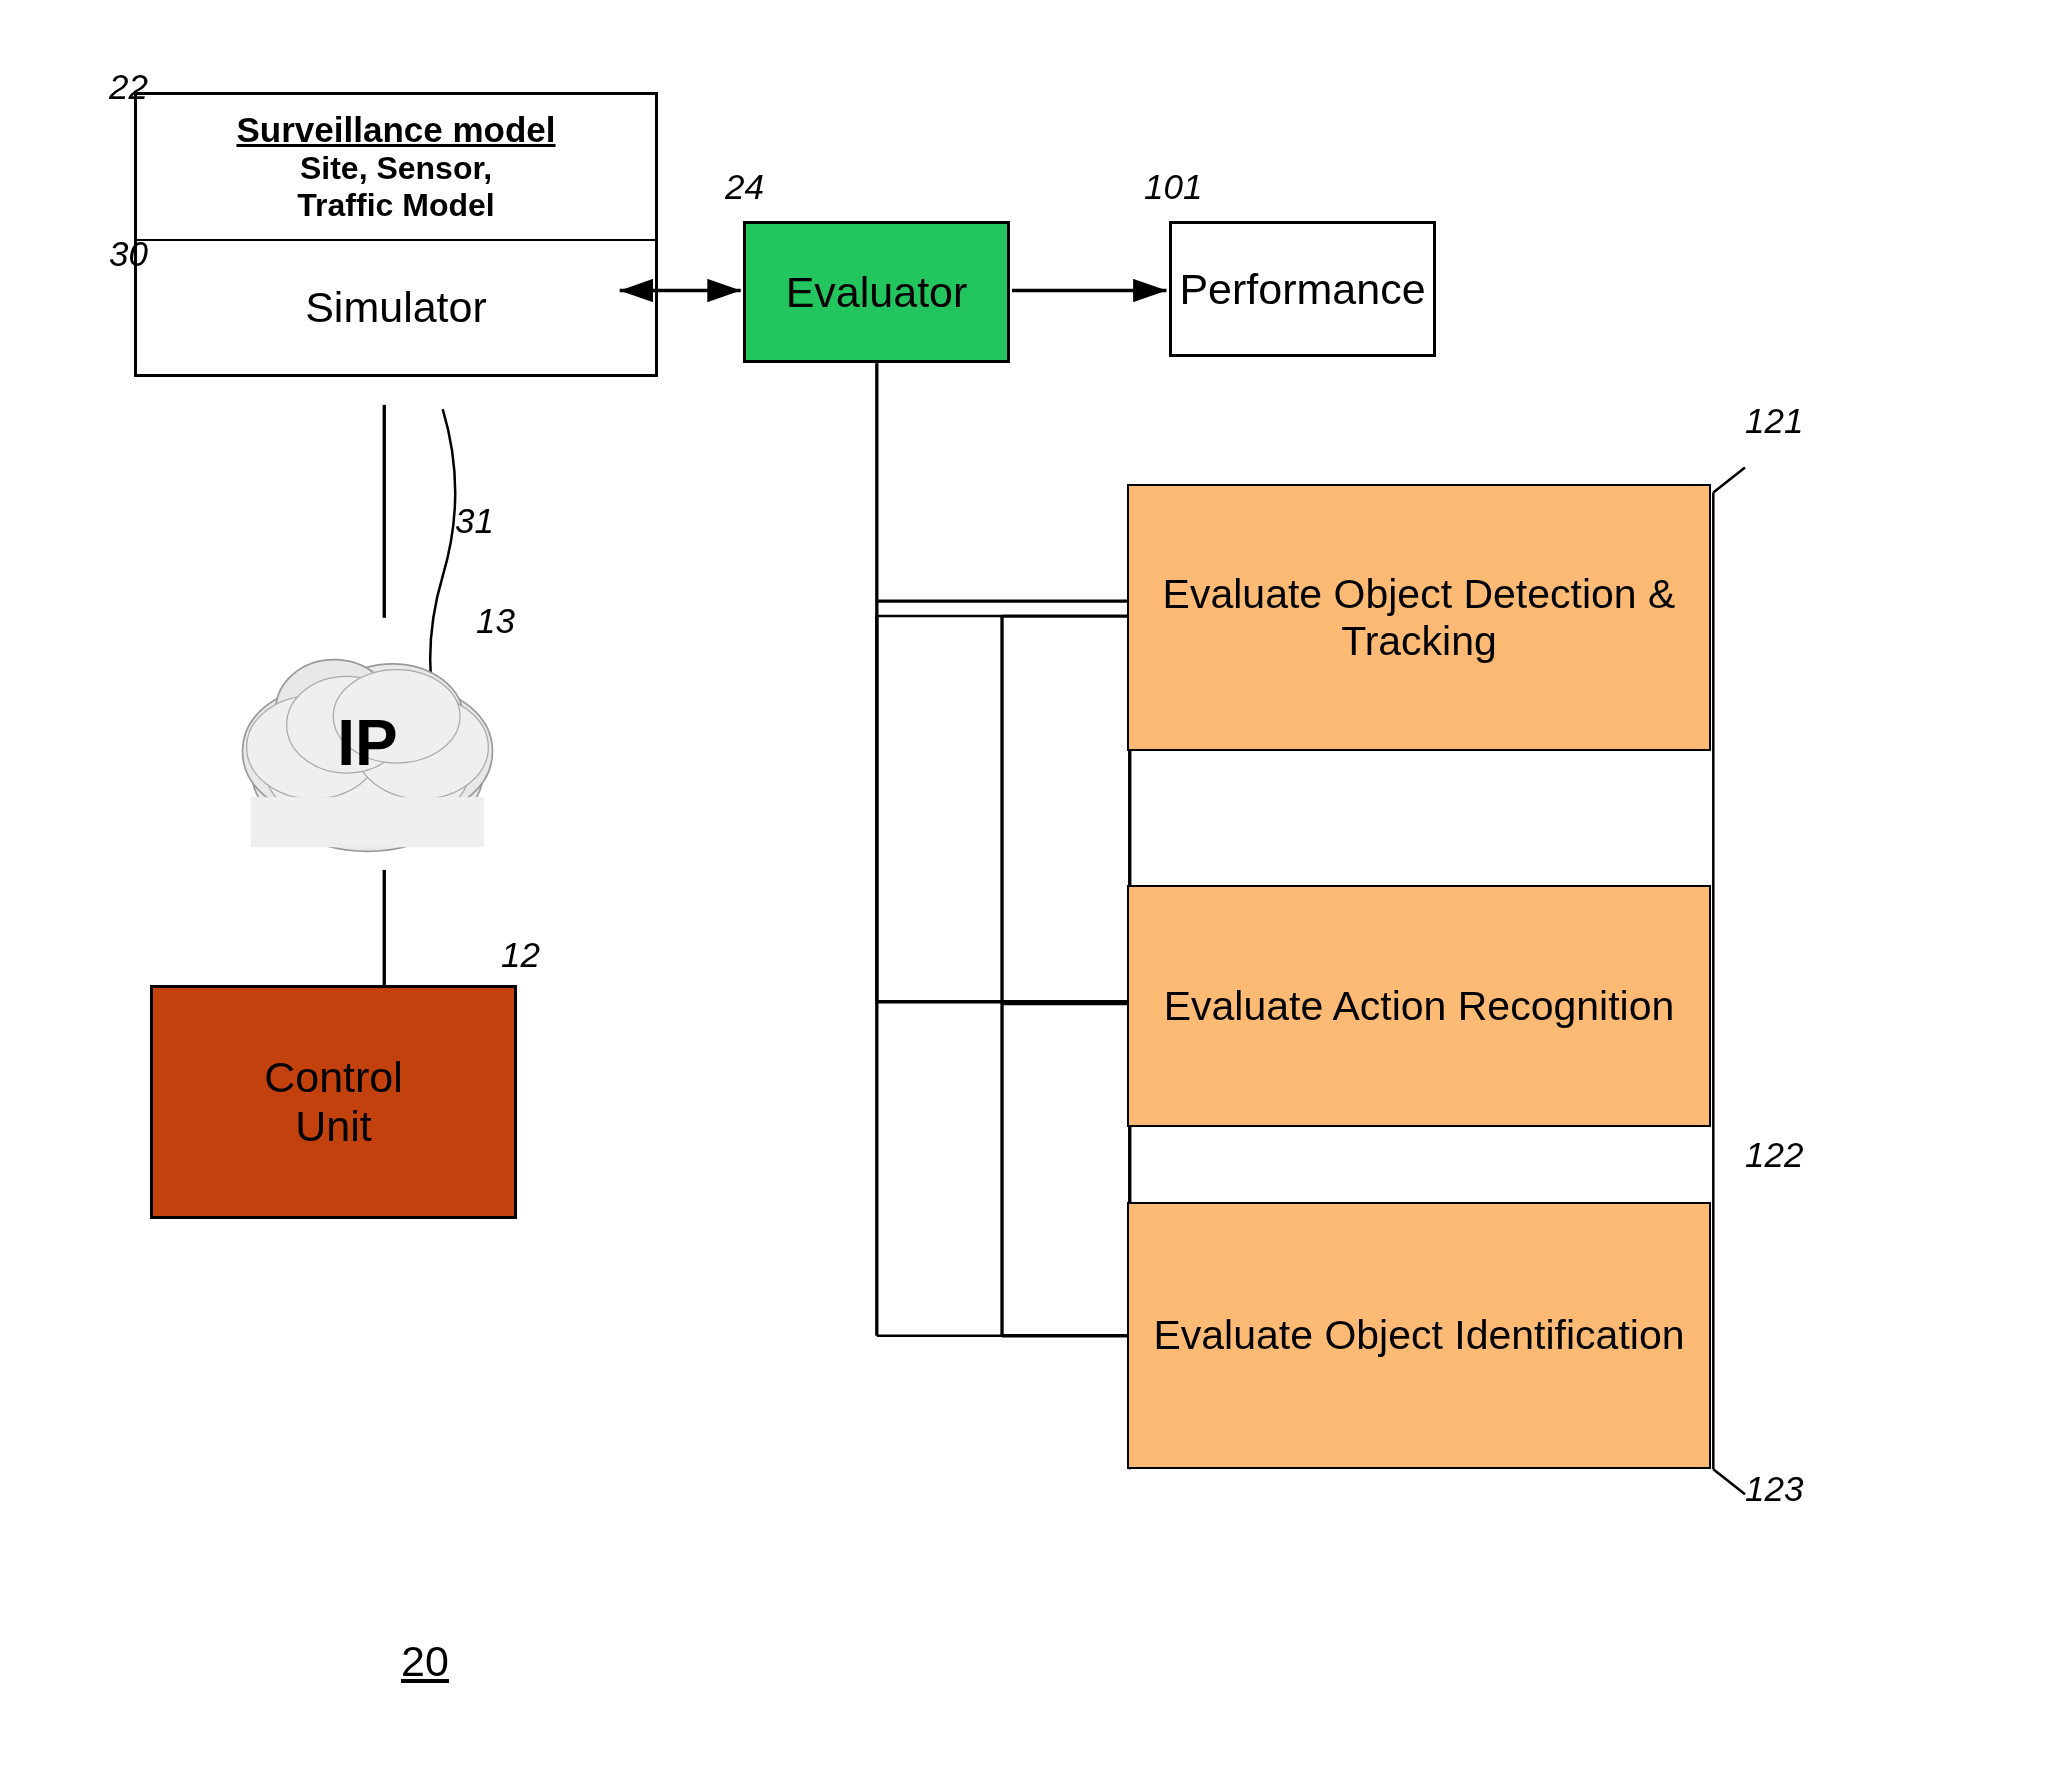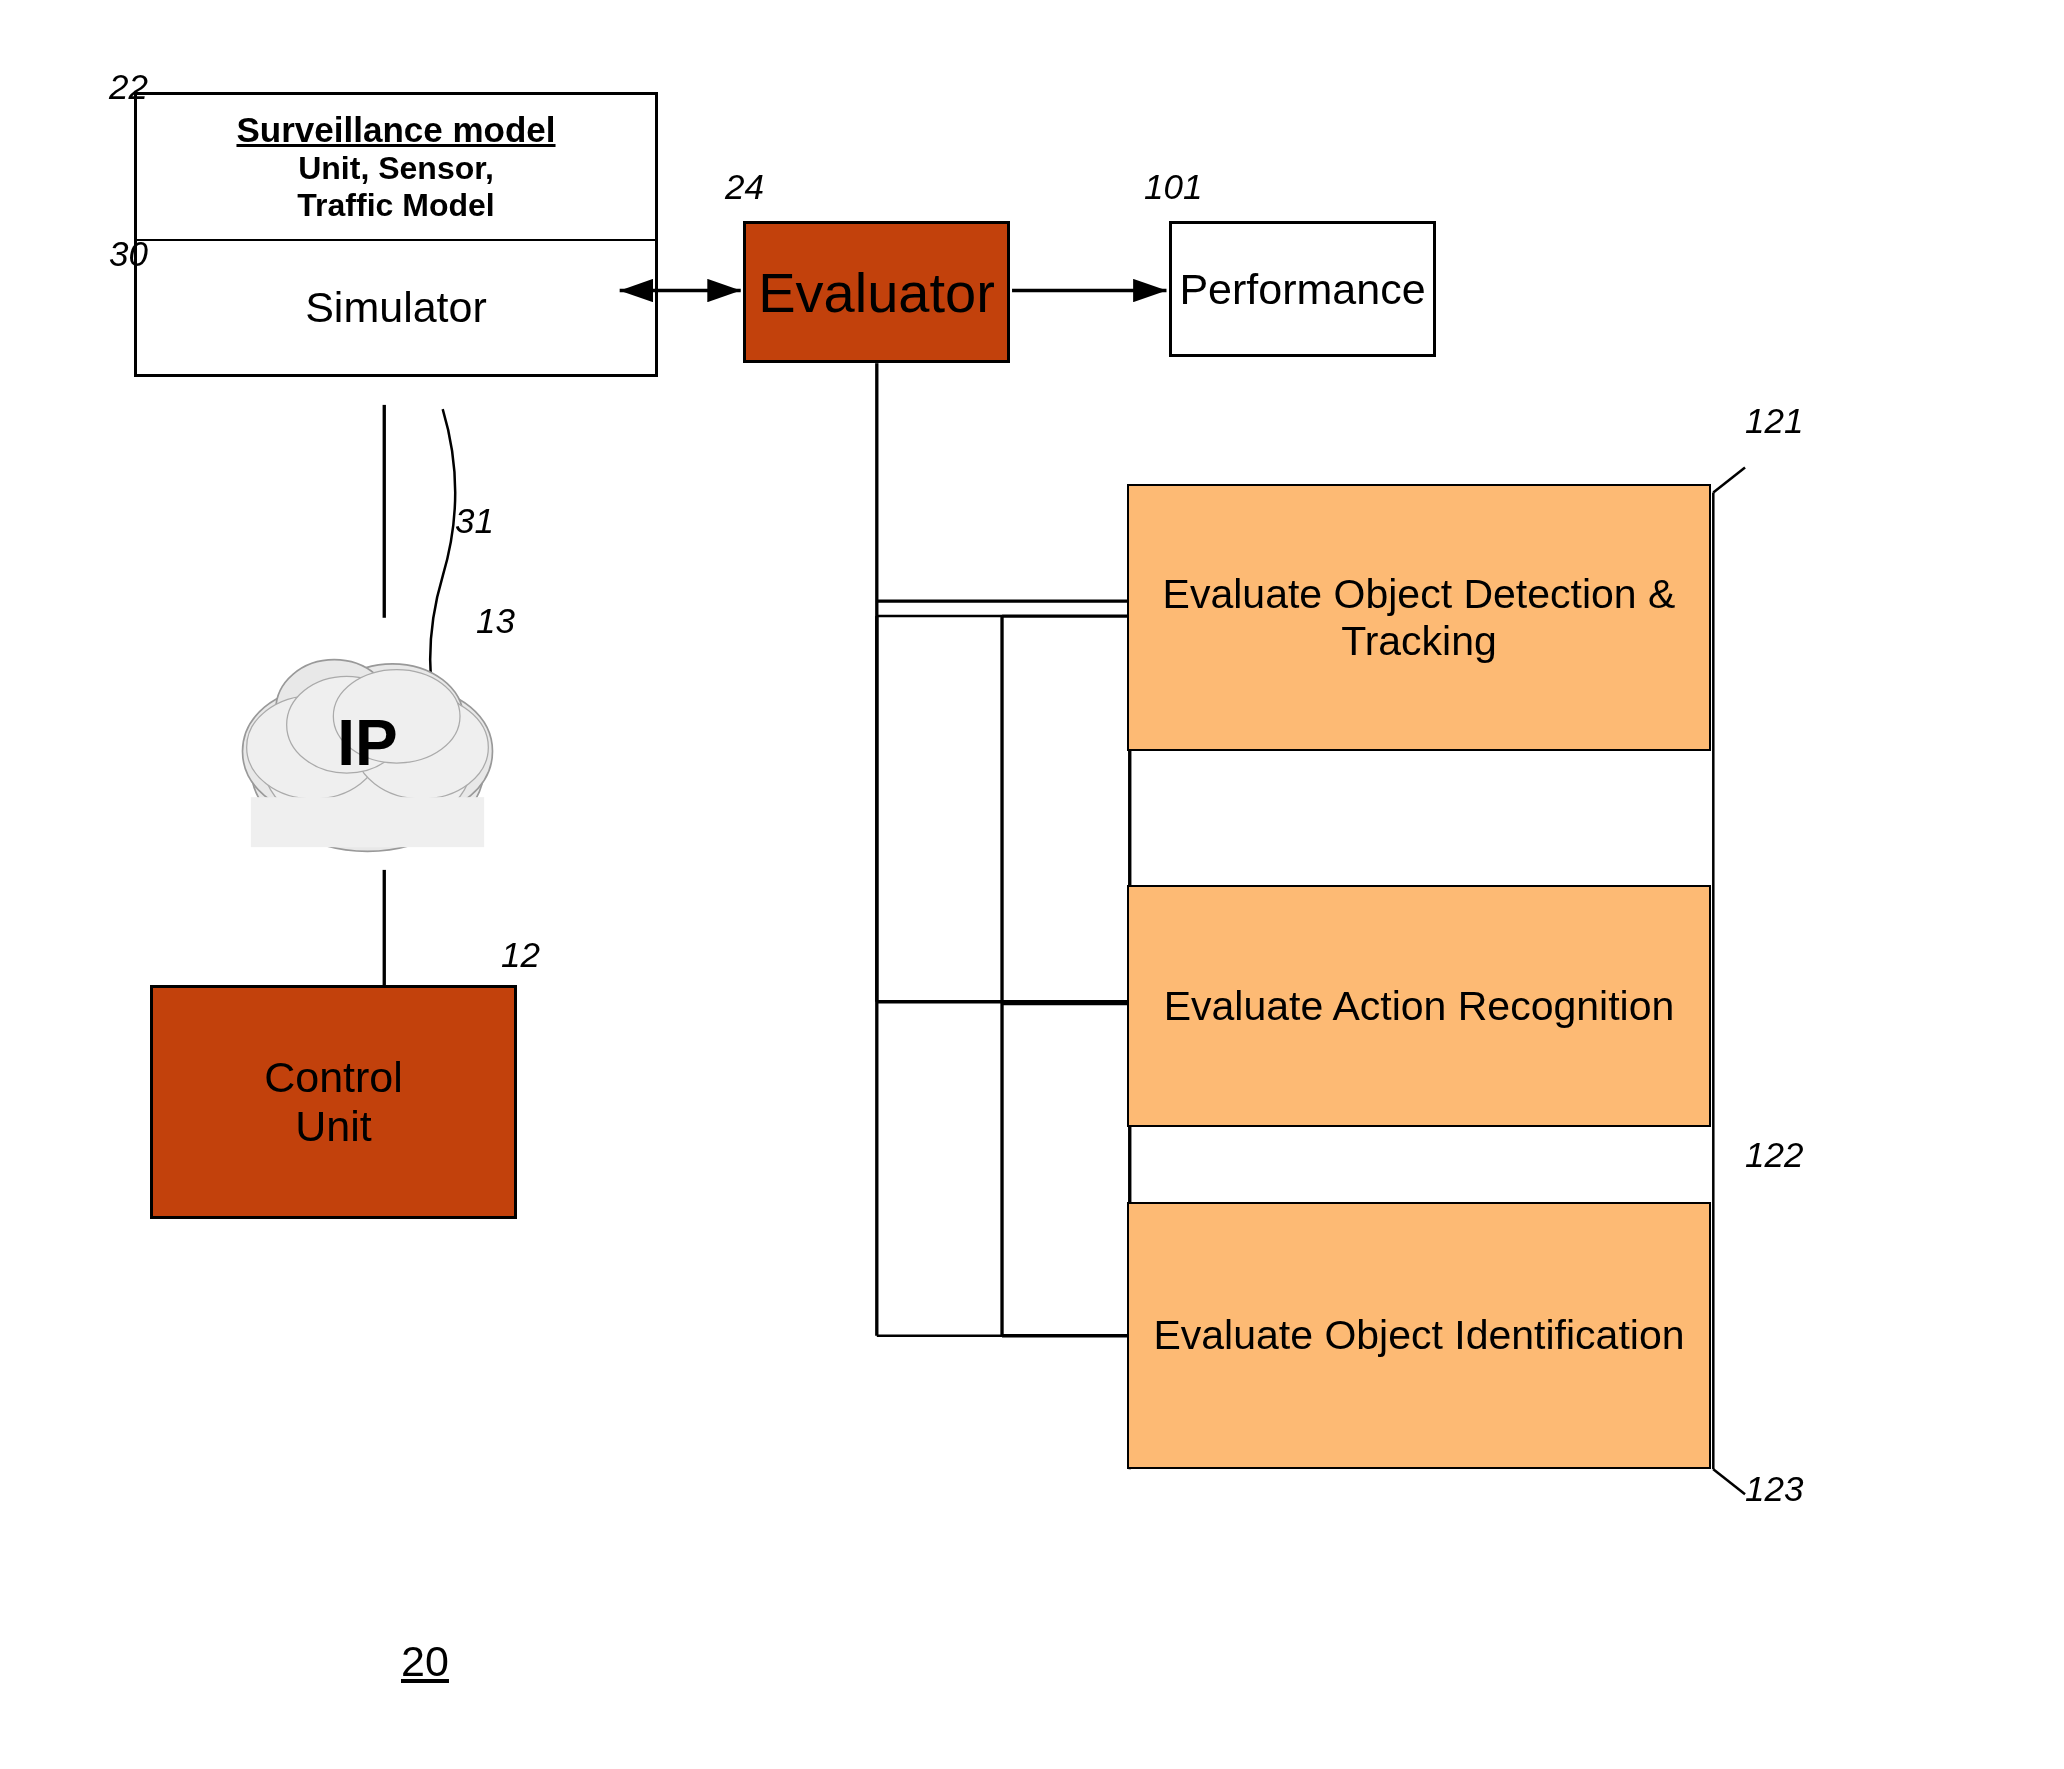--- a/index.html
+++ b/index.html
@@ -56,22 +56,22 @@
     .evaluator-box {
       position: absolute;
       top: 221px;
       left: 743px;
       width: 267px;
       height: 142px;
       border: 3.3px solid #000;
       display: flex;
       align-items: center;
       justify-content: center;
-      font-size: 56px;
-      background: #c2410c;
+      font-size: 43px;
+      background: #22c55e;
     }
 
     
     .performance-box {
       position: absolute;
       top: 221px;
       left: 1169px;
       width: 267px;
       height: 136px;
       border: 3.3px solid #000;
@@ -233,21 +233,21 @@
     <line x1="1050" y1="1600" x2="1200" y2="1600" stroke="#000" stroke-width="3"></line>
 
     <path d="M 530 490 Q 560 590 530 690 Q 500 790 530 890" fill="none" stroke="#000" stroke-width="3"></path>
 
   </svg>
 
   <div class="surveillance-model">
     <div class="surveillance-header">
       <div class="title">Surveillance model</div>
       <div class="subtitle">
-        <span>Unit, Sensor,</span><br>
+        <span>Site, Sensor,</span><br>
         <span>Traffic Model</span>
       </div>
     </div>
     <div class="simulator-box">Simulator</div>
   </div>
 
   <div class="evaluator-box">
     <span>Evaluator</span>
   </div>
 

